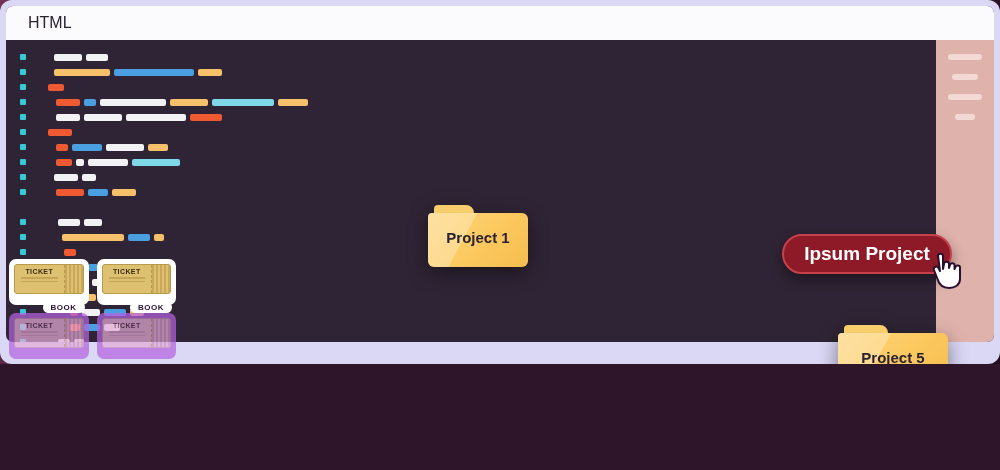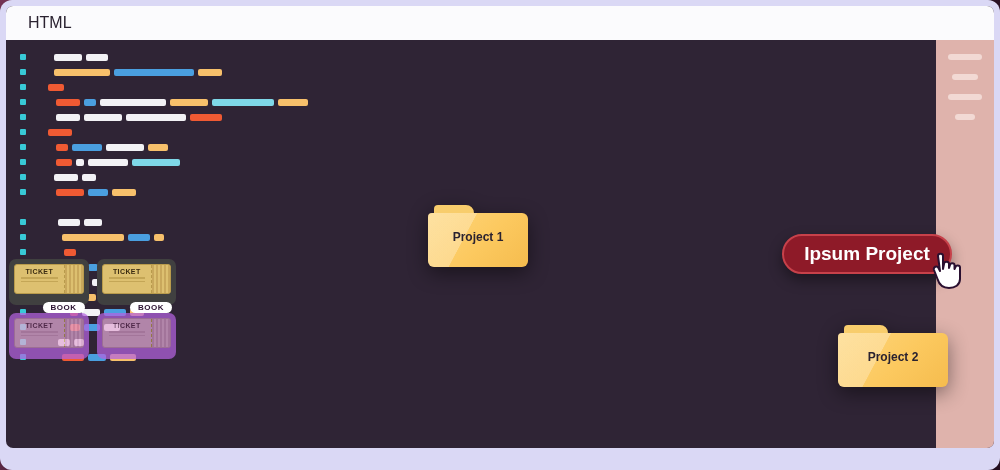--- a/index.html
+++ b/index.html
@@ -2,21 +2,21 @@
 <html><head>
 <meta charset="utf-8">
 <style>
   * { margin:0; padding:0; box-sizing:border-box; }
   html,body { width:1000px; height:470px; overflow:hidden; }
   body {
     font-family:"Liberation Sans", sans-serif;
     background:#2e1529;
     position:relative;
   }
-  #stage { position:absolute; inset:0; width:1000px; height:470px; overflow:hidden; }
+  #stage { position:absolute; inset:0; width:1000px; height:364px; overflow:hidden; }
 
   
   .bg-dark {
     position:absolute; inset:0;
     background:linear-gradient(115deg,#321730 0%,#2e1428 45%,#2c1226 100%);
   }
   .bg-left {
     position:absolute; left:0; top:0; width:560px; height:470px;
     background:linear-gradient(150deg,#7a3558 0%,#733558 20%,#6e3155 55%,#5f2a4b 100%);
     -webkit-clip-path:path("M0,0 L470,0 C440,120 405,250 390,470 L0,470 Z");
@@ -178,21 +178,21 @@
     box-shadow:0 6px 14px rgba(0,0,0,.4);
   }
   #save span { color:#ffffff; font-size:19px; font-weight:bold; }
   .cursor { position:absolute; left:930px; top:250px; width:34px; height:40px; }
 
   
   #tickets { left:472px; top:300px; width:185px; height:110px;
     background:#c173e8; border-radius:12px; padding:9px;
     box-shadow:0 8px 18px rgba(0,0,0,.4); }
   .t-grid { display:grid; grid-template-columns:1fr 1fr; gap:8px; }
-  .t-cell { background:#404040; border-radius:7px; height:46px; position:relative; padding:5px; }
+  .t-cell { background:#ffffff; border-radius:7px; height:46px; position:relative; padding:5px; }
   .t-cell.dim { background:#b463e0; opacity:.72; }
   .ticket {
     height:30px; background:#ddc070; border:1px solid #b99b4c; border-radius:3px;
     display:flex; overflow:hidden;
   }
   .ticket.pink { background:#e3abd6; border-color:#c78bb9; }
   .t-main { flex:1; position:relative; border-right:1px dashed #b99b4c; }
   .t-main .tt { font-size:7px; font-weight:bold; color:#3a2b12; text-align:center; margin-top:3px; letter-spacing:.4px; }
   .ticket.pink .t-main .tt { color:#5c2c52; }
   .t-main .tl { height:1.5px; background:#b99b4c; margin:2px 6px; opacity:.7; }
@@ -216,21 +216,21 @@
     background:linear-gradient(135deg,#fdd67d 0%,#fcc95f 55%,#f5bc4e 100%);
     border-radius:4px 6px 6px 6px;
   }
   .folder .body::after {
     content:""; position:absolute; left:0; top:0; width:100%; height:100%;
     background:linear-gradient(118deg,rgba(255,255,255,.28) 0%,rgba(255,255,255,.28) 38%,rgba(255,255,255,0) 38.5%);
     border-radius:4px 6px 6px 6px;
   }
   .folder .lbl {
     position:absolute; left:0; right:0; top:50%; transform:translateY(-40%);
-    text-align:center; font-size:12px; font-weight:600; color:#2a2230; z-index:2;
+    text-align:center; font-size:15px; font-weight:600; color:#2a2230; z-index:2;
   }
   #folder1 { left:428px; top:205px; width:100px; height:62px; }
   #folder2 { left:908px; top:152px; width:84px; height:48px; }
   #folder2 .lbl { font-size:13px; }
   #folder3 { left:838px; top:325px; width:110px; height:62px; }
   #folder4 { left:452px; top:363px; width:92px; height:52px; }
   #folder4 .lbl { font-size:14px; }
 </style>
 </head>
 <body>
@@ -423,17 +423,17 @@
   <div class="folder" id="folder1">
     <div class="tab"></div>
     <div class="body"></div>
     <div class="lbl">Project 1</div>
   </div>
 
 
   <div class="folder" id="folder3">
     <div class="tab"></div>
     <div class="body"></div>
-    <div class="lbl">Project 2</div>
+    <div class="lbl">Project 5</div>
   </div>
 
 
 </div>
 
 </body></html>

